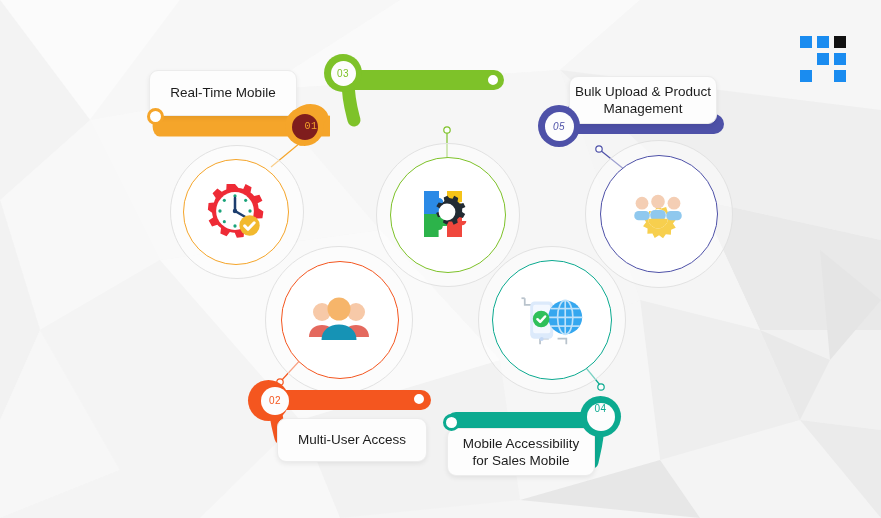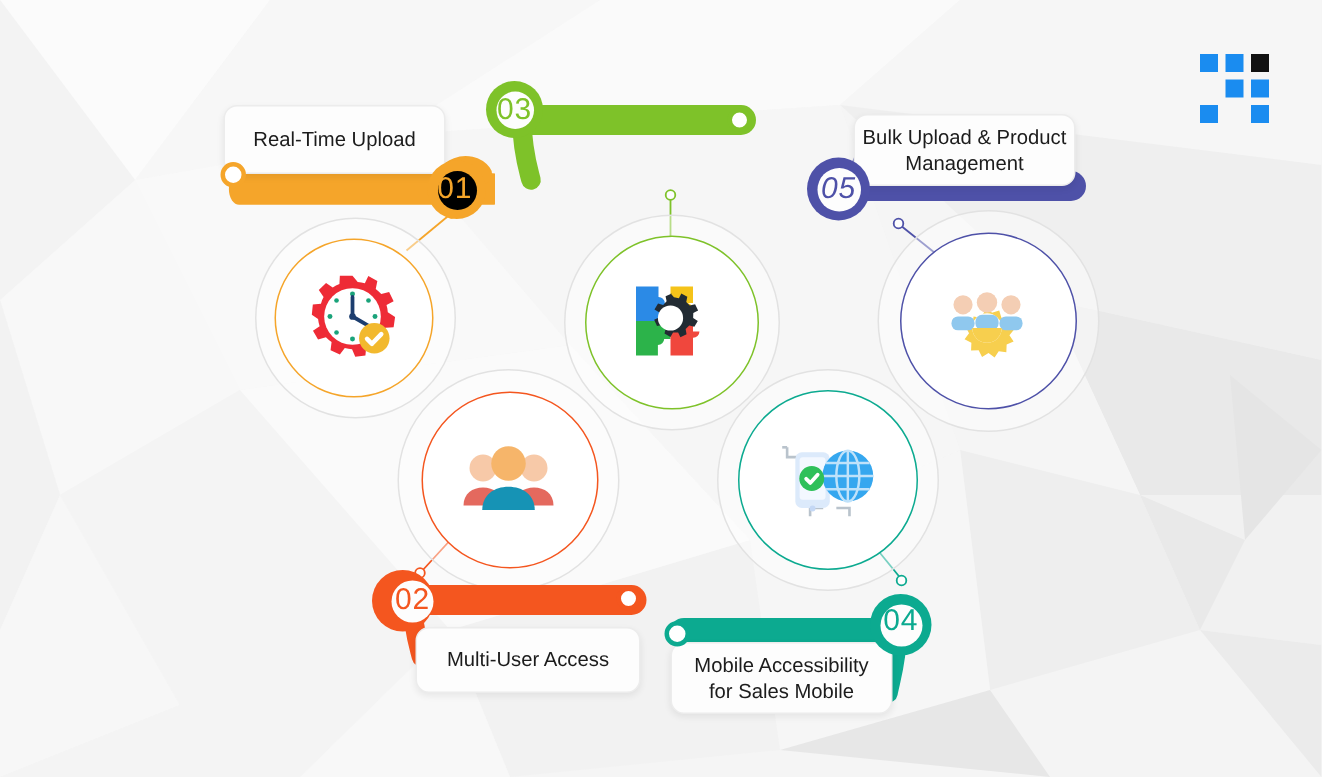--- a/index.html
+++ b/index.html
@@ -31,21 +31,21 @@
         text-align:center;box-sizing:border-box;}
   .card span{font-size:13.5px;color:#1c1c1c;line-height:1.28;font-weight:400;}
 
   
   .bar{position:absolute;}
   .capdot{position:absolute;border-radius:50%;background:#fff;box-sizing:border-box;}
 
   
   .badge{position:absolute;border-radius:50%;display:flex;align-items:center;justify-content:center;
          box-sizing:border-box;}
-  .badge b{font-size:20px;font-weight:400;letter-spacing:.5px;}
+  .badge b{font-size:10px;font-weight:400;letter-spacing:.5px;}
 </style>
 </head>
 <body>
 
 <div id="stage">
 
   <svg id="bg" viewBox="0 0 881 518" preserveAspectRatio="none">
     <rect width="881" height="518" fill="#f5f5f5"></rect>
     <g stroke="none">
       <polygon points="0,0 180,0 90,120" fill="#fbfbfb"></polygon>
@@ -218,25 +218,25 @@
         <path d="M19.6 32.2l2.5 2.5 4.5-5" fill="none" stroke="#fff" stroke-width="2.3" stroke-linecap="round" stroke-linejoin="round"></path>
       </svg>
     </div>
   </div>
 
   <svg class="bar" style="left:145px;top:100px;width:185px;height:52px;">
     <path d="M22 26 H 278" stroke="#f5a52a" stroke-width="21" stroke-linecap="round" transform="scale(.66,1)"></path>
     <path d="M150 26 C 150 12, 168 6, 176 16" stroke="#f5a52a" stroke-width="14" fill="none" stroke-linecap="round"></path>
   </svg>
   <div class="card" style="left:149px;top:70px;width:148px;height:46px;">
-    <span>Real-Time Upload</span>
+    <span>Real-Time Mobile</span>
   </div>
   <div class="capdot" style="left:147px;top:108px;width:17px;height:17px;border:3.4px solid #f5a52a;"></div>
   <div class="badge" style="left:285px;top:107px;width:39px;height:39px;background:#f5a52a;">
-    <div style="width:26px;height:26px;border-radius:50%;background:#000000;display:flex;align-items:center;justify-content:flex-start;">
+    <div style="width:26px;height:26px;border-radius:50%;background:#7f1d1d;display:flex;align-items:center;justify-content:flex-end;font-family:Liberation Mono, monospace;">
       <b style="color:#f5a52a;">01</b>
     </div>
   </div>
 
   <svg class="bar" style="left:322px;top:56px;width:190px;height:80px;">
     <path d="M22 24 H 172" stroke="#7ec229" stroke-width="20" stroke-linecap="round"></path>
     <path d="M26 24 C 26 44, 30 56, 32 64" stroke="#7ec229" stroke-width="13" fill="none" stroke-linecap="round"></path>
   </svg>
   <div class="capdot" style="left:485px;top:72px;width:16px;height:16px;border:3.2px solid #7ec229;"></div>
   <div class="badge" style="left:324px;top:54px;width:38px;height:38px;background:#7ec229;">

